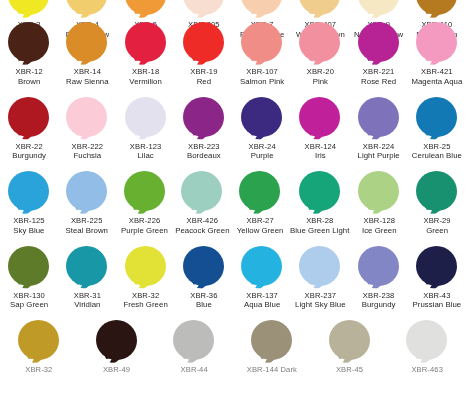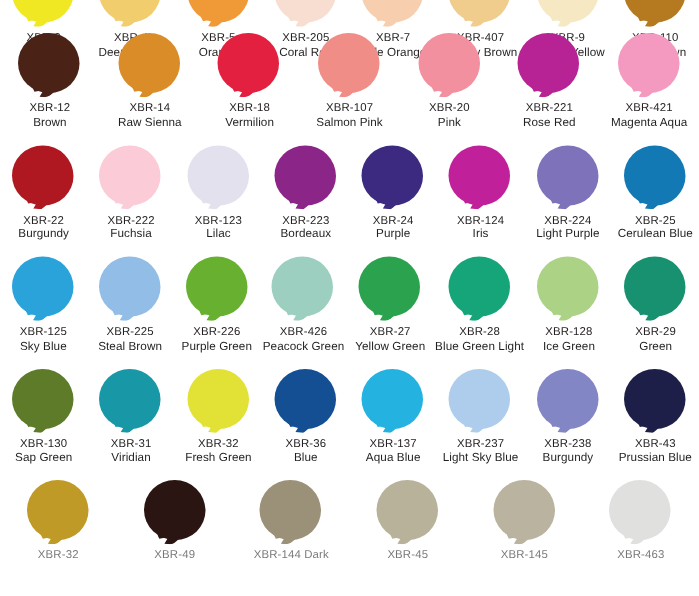--- a/index.html
+++ b/index.html
@@ -205,20 +205,30 @@
           <div class="tail" style="background: rgb(227, 32, 63);"></div>
           <div class="blob" style="background: rgb(227, 32, 63);"></div>
         </div>
         <div class="labels">
           <span class="code">XBR-18</span>
           <span class="name">Vermilion</span>
         </div>
       </div>
       <div class="swatch-cell">
         <div class="blob-wrap">
+          <div class="tail" style="background: rgb(238, 43, 38);"></div>
+          <div class="blob" style="background: rgb(238, 43, 38);"></div>
+        </div>
+        <div class="labels">
+          <span class="code">XBR-19</span>
+          <span class="name">Red</span>
+        </div>
+      </div>
+      <div class="swatch-cell">
+        <div class="blob-wrap">
           <div class="tail" style="background: rgb(240, 141, 134);"></div>
           <div class="blob" style="background: rgb(240, 141, 134);"></div>
         </div>
         <div class="labels">
           <span class="code">XBR-107</span>
           <span class="name">Salmon Pink</span>
         </div>
       </div>
       <div class="swatch-cell">
         <div class="blob-wrap">
@@ -513,46 +523,46 @@
           <div class="tail" style="background: rgb(43, 21, 18);"></div>
           <div class="blob" style="background: rgb(43, 21, 18);"></div>
         </div>
         <div class="labels">
           <span class="code">XBR-49</span>
           <span class="name"></span>
         </div>
       </div>
       <div class="swatch-cell">
         <div class="blob-wrap">
+          <div class="tail" style="background: rgb(188, 188, 187);"></div>
+          <div class="blob" style="background: rgb(188, 188, 187);"></div>
+        </div>
+        <div class="labels">
+          <span class="code">XBR-44</span>
+          <span class="name"></span>
+        </div>
+      </div>
+      <div class="swatch-cell">
+        <div class="blob-wrap">
           <div class="tail" style="background: rgb(155, 145, 121);"></div>
           <div class="blob" style="background: rgb(155, 145, 121);"></div>
         </div>
         <div class="labels">
           <span class="code">XBR-144 Dark</span>
           <span class="name"></span>
         </div>
       </div>
       <div class="swatch-cell">
         <div class="blob-wrap">
           <div class="tail" style="background: rgb(185, 178, 154);"></div>
           <div class="blob" style="background: rgb(185, 178, 154);"></div>
         </div>
         <div class="labels">
           <span class="code">XBR-45</span>
           <span class="name"></span>
-        </div>
-      </div>
-      <div class="swatch-cell">
-        <div class="blob-wrap">
-          <div class="tail" style="background: rgb(185, 179, 160);"></div>
-          <div class="blob" style="background: rgb(185, 179, 160);"></div>
-        </div>
-        <div class="labels">
-          <span class="code">XBR-145</span>
-          <span class="name">Light</span>
         </div>
       </div>
       <div class="swatch-cell">
         <div class="blob-wrap">
           <div class="tail" style="background: rgb(224, 224, 223);"></div>
           <div class="blob" style="background: rgb(224, 224, 223);"></div>
         </div>
         <div class="labels">
           <span class="code">XBR-463</span>
           <span class="name">Light</span>

